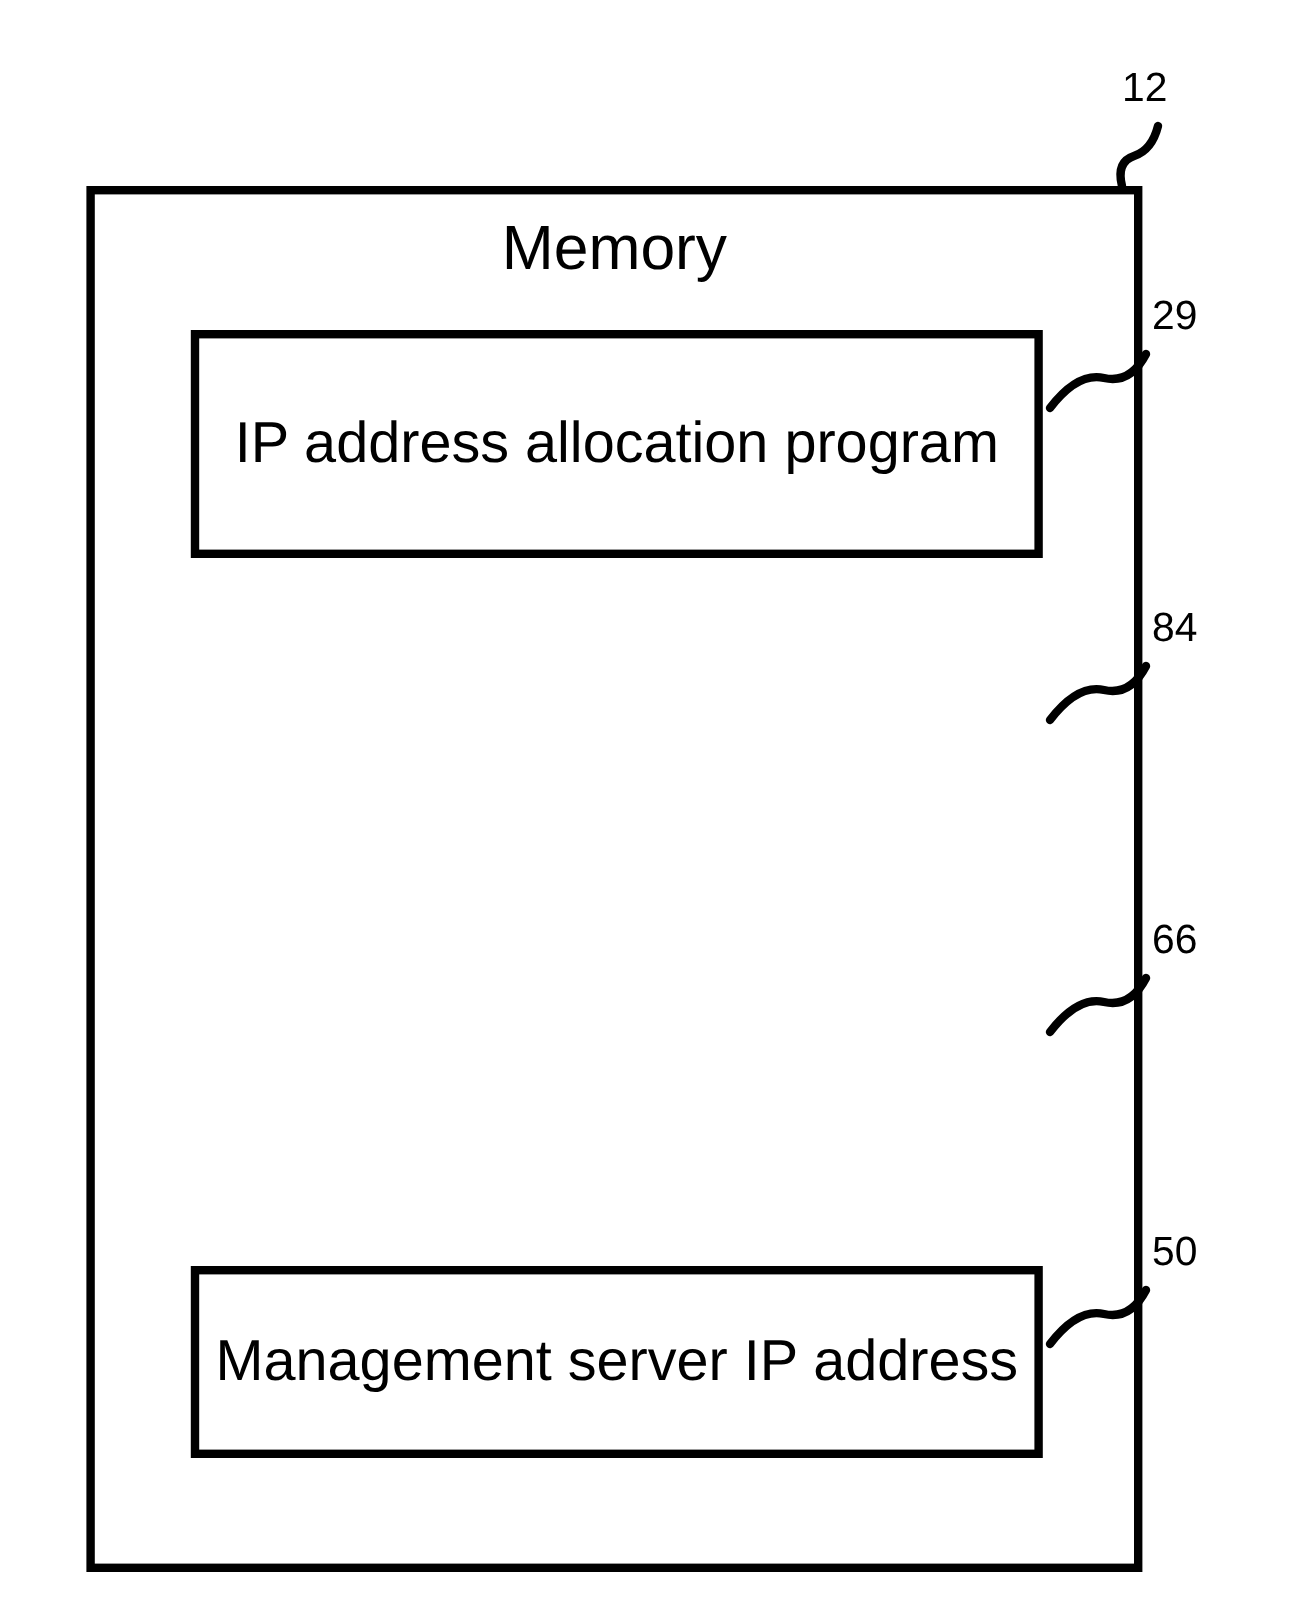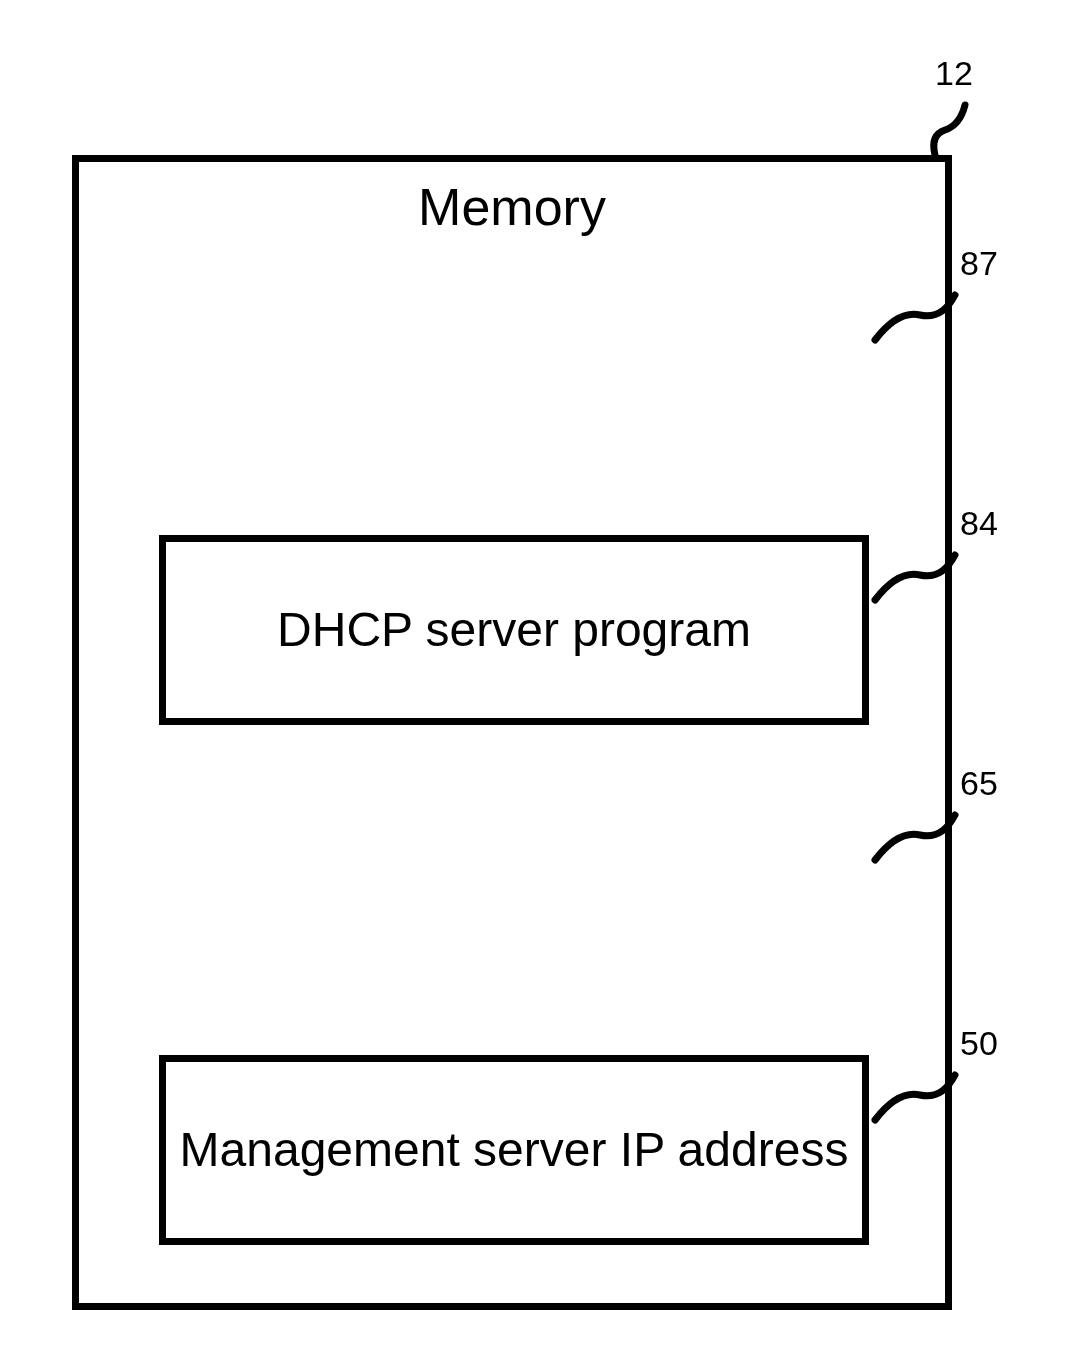--- a/index.html
+++ b/index.html
@@ -22,46 +22,46 @@
 
   <div class="connector" style="left:920px;top:100px;width:60px;height:60px">
     <svg width="60" height="60" viewBox="0 0 60 60">
       <path d="M45 5 Q40 25 25 30 Q10 35 15 55" fill="none" stroke="#000" stroke-width="7" stroke-linecap="round"></path>
     </svg>
   </div>
 
   <div class="memory-box box" style="display:block">
     <div class="title">Memory</div>
 
-
-    <div class="item" style="top:373px;height:190px">
-      <span>DHCP server program</span>
+    <div class="item" style="top:113px;height:190px">
+      <span>IP address allocation program</span>
     </div>
 
 
-    <div class="item" style="top:893px;height:190px">
+
+    <div class="item" style="top:893px;height:160px">
       <span>Management server IP address</span>
     </div>
   </div>
 
-  <div class="label" style="left:960px;top:245px">87</div>
+  <div class="label" style="left:960px;top:245px">29</div>
   <div class="connector" style="left:870px;top:290px;width:90px;height:60px">
     <svg width="90" height="60" viewBox="0 0 90 60">
       <path d="M85 5 Q72 30 50 25 Q28 20 5 50" fill="none" stroke="#000" stroke-width="7" stroke-linecap="round"></path>
     </svg>
   </div>
 
   <div class="label" style="left:960px;top:505px">84</div>
   <div class="connector" style="left:870px;top:550px;width:90px;height:60px">
     <svg width="90" height="60" viewBox="0 0 90 60">
       <path d="M85 5 Q72 30 50 25 Q28 20 5 50" fill="none" stroke="#000" stroke-width="7" stroke-linecap="round"></path>
     </svg>
   </div>
 
-  <div class="label" style="left:960px;top:765px">65</div>
+  <div class="label" style="left:960px;top:765px">66</div>
   <div class="connector" style="left:870px;top:810px;width:90px;height:60px">
     <svg width="90" height="60" viewBox="0 0 90 60">
       <path d="M85 5 Q72 30 50 25 Q28 20 5 50" fill="none" stroke="#000" stroke-width="7" stroke-linecap="round"></path>
     </svg>
   </div>
 
   <div class="label" style="left:960px;top:1025px">50</div>
   <div class="connector" style="left:870px;top:1070px;width:90px;height:60px">
     <svg width="90" height="60" viewBox="0 0 90 60">
       <path d="M85 5 Q72 30 50 25 Q28 20 5 50" fill="none" stroke="#000" stroke-width="7" stroke-linecap="round"></path>

